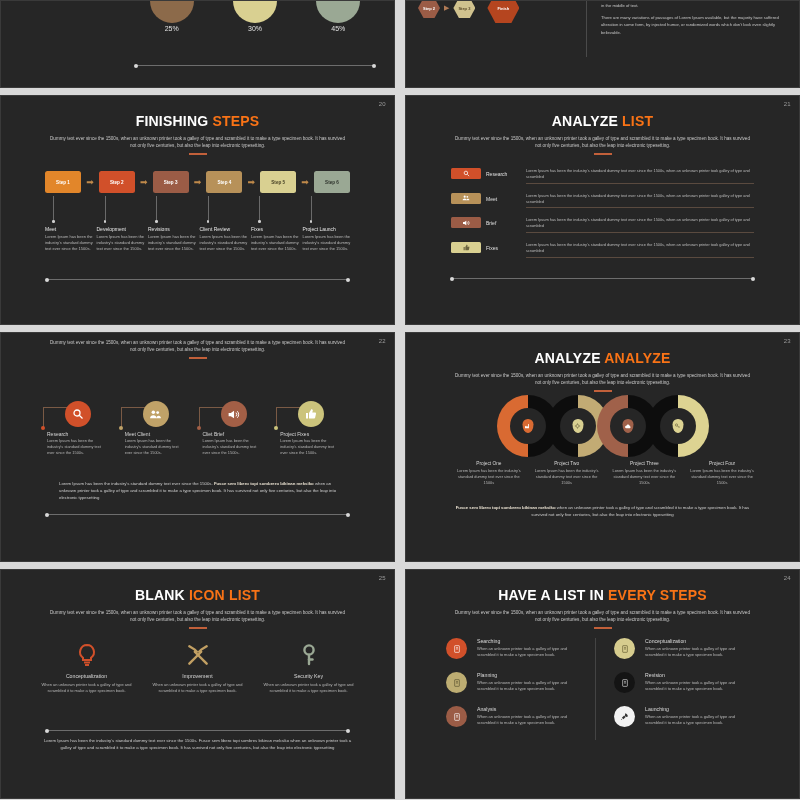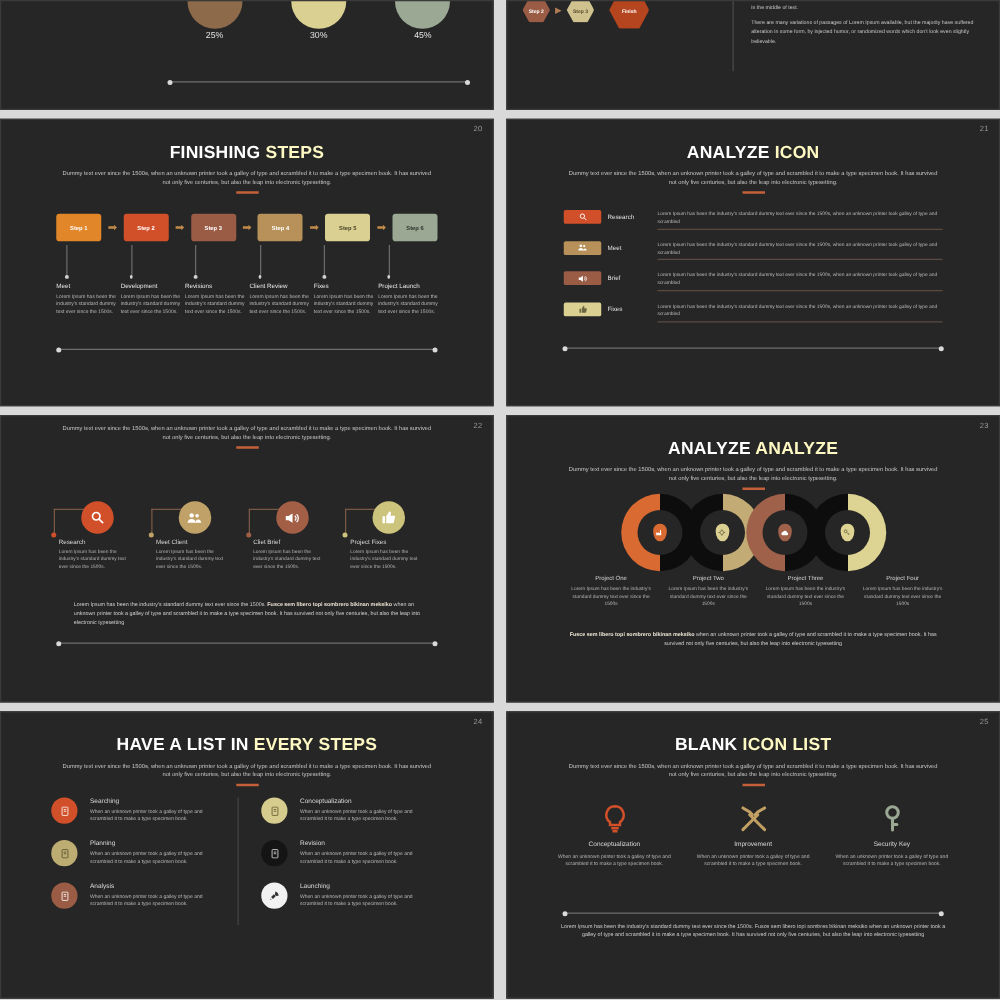--- a/index.html
+++ b/index.html
@@ -27,21 +27,21 @@
   }
   .slide-num {
     position: absolute; top: 5px; right: 8px;
     font-size: 6px; color: #9a9a9a; letter-spacing: .3px;
   }
   .s-title {
     text-align: center; margin-top: 17px;
     font-size: 14px; font-weight: bold; letter-spacing: .2px;
   }
   .s-title .w1 { color: #ffffff; }
-  .s-title .w2 { color: #fef9c3; }
+  .s-title .w2 { color: #f97316; }
   .s-sub {
     margin: 6px auto 0; width: 300px; text-align: center;
     font-size: 4.6px; line-height: 1.55; color: #c9c9c9;
   }
   .rule {
     width: 18px; height: 1.5px; background: #c2603a;
     margin: 4px auto 0;
   }
   .dotline {
     position: absolute; left: 46px; right: 46px; height: 1px;
@@ -266,21 +266,21 @@
         <div class="step-p">Lorem Ipsum has been the industry's standard dummy text ever since the 1500s.</div>
       </div>
     </div>
     <div class="dotline" style="top:183px"></div>
   </div>
 
   <div class="slide">
     <div class="slide-num">21</div>
     <div class="s-title">
       <span class="w1">ANALYZE</span>
-      <span class="w2">ICON</span>
+      <span class="w2">LIST</span>
     </div>
     <div class="s-sub">Dummy text ever since the 1500s, when an unknown printer took a galley of type and scrambled it to make a type specimen book. It has survived not only five centuries, but also the leap into electronic typesetting.</div>
     <div class="rule"></div>
 
     <div class="blk-rows">
       <div class="blk-row">
         <div class="blk-tag" style="background:#d1502a">
           <svg width="7" height="7" viewBox="0 0 24 24" fill="none" stroke="#fff" stroke-width="2.6">
               <circle cx="10" cy="10" r="6"></circle>
               <line x1="15" y1="15" x2="21" y2="21"></line>
@@ -474,20 +474,70 @@
         <div class="circ-p">Lorem Ipsum has been the industry's standard dummy text ever since the 1500s</div>
       </div>
     </div>
 
     <div class="circ-foot">
       <b>Fusce sem libero topi sombrero bikinan meksiko </b><span>when an unknown printer took a galley of type and scrambled it to make a type specimen book. It has survived not only five centuries, but also the leap into electronic typesetting</span>
     </div>
   </div>
 
   <div class="slide">
+    <div class="slide-num">25</div>
+    <div class="s-title">
+      <span class="w1">BLANK</span>
+      <span class="w2">ICON LIST</span>
+    </div>
+    <div class="s-sub">Dummy text ever since the 1500s, when an unknown printer took a galley of type and scrambled it to make a type specimen book. It has survived not only five centuries, but also the leap into electronic typesetting.</div>
+    <div class="rule"></div>
+
+    <div class="icn-row">
+      <div class="icn-col">
+        <div class="icn-glyph">
+          <svg width="24" height="26" viewBox="0 0 24 24" fill="none" stroke="#d1502a" stroke-width="2">
+              <path d="M12 2a7 7 0 00-4 12.7V17h8v-2.3A7 7 0 0012 2z"></path>
+              <line x1="9" y1="19.5" x2="15" y2="19.5"></line>
+              <line x1="10" y1="22" x2="14" y2="22"></line>
+            </svg>
+        </div>
+        <div class="icn-h">Conceptualization</div>
+        <div class="icn-p">When an unknown printer took a galley of type and scrambled it to make a type specimen book.</div>
+      </div>
+      <div class="icn-col">
+        <div class="icn-glyph">
+          <svg width="26" height="26" viewBox="0 0 24 24" fill="none" stroke="#c2a063" stroke-width="2.2" stroke-linecap="round">
+              <path d="M4 4l5 3 2 2"></path>
+              <path d="M20 20L9 9"></path>
+              <path d="M20 4l-5 3-2 2"></path>
+              <path d="M4 20L15 9"></path>
+            </svg>
+        </div>
+        <div class="icn-h">Improvement</div>
+        <div class="icn-p">When an unknown printer took a galley of type and scrambled it to make a type specimen book.</div>
+      </div>
+      <div class="icn-col">
+        <div class="icn-glyph">
+          <svg width="24" height="26" viewBox="0 0 24 24" fill="none" stroke="#9aa894" stroke-width="2.4" stroke-linecap="round">
+              <circle cx="12" cy="7" r="4.6"></circle>
+              <path d="M12 11.6V21"></path>
+              <path d="M12 16.5h3.5"></path>
+            </svg>
+        </div>
+        <div class="icn-h">Security Key</div>
+        <div class="icn-p">When an unknown printer took a galley of type and scrambled it to make a type specimen book.</div>
+      </div>
+    </div>
+
+    <div class="dotline" style="top:160px"></div>
+    <div class="icn-foot">Lorem Ipsum has been the industry's standard dummy text ever since the 1500s. Fusce sem libero topi sombres bikinan meksiko when an unknown printer took a galley of type and scrambled it to make a type specimen book. It has survived not only five centuries, but also the leap into electronic typesetting</div>
+  </div>
+
+  <div class="slide">
     <div class="slide-num">24</div>
     <div class="s-title">
       <span class="w1">HAVE A LIST IN</span>
       <span class="w2">EVERY STEPS</span>
     </div>
     <div class="s-sub">Dummy text ever since the 1500s, when an unknown printer took a galley of type and scrambled it to make a type specimen book. It has survived not only five centuries, but also the leap into electronic typesetting.</div>
     <div class="rule"></div>
 
     <div class="list-wrap">
       <div class="list-col">
@@ -569,63 +619,13 @@
           </div>
           <div class="list-body">
             <div class="list-h">Launching</div>
             <div class="list-p">When an unknown printer took a galley of type and scrambled it to make a type specimen book.</div>
           </div>
         </div>
       </div>
     </div>
   </div>
 
-  <div class="slide">
-    <div class="slide-num">25</div>
-    <div class="s-title">
-      <span class="w1">BLANK</span>
-      <span class="w2">ICON LIST</span>
-    </div>
-    <div class="s-sub">Dummy text ever since the 1500s, when an unknown printer took a galley of type and scrambled it to make a type specimen book. It has survived not only five centuries, but also the leap into electronic typesetting.</div>
-    <div class="rule"></div>
-
-    <div class="icn-row">
-      <div class="icn-col">
-        <div class="icn-glyph">
-          <svg width="24" height="26" viewBox="0 0 24 24" fill="none" stroke="#d1502a" stroke-width="2">
-              <path d="M12 2a7 7 0 00-4 12.7V17h8v-2.3A7 7 0 0012 2z"></path>
-              <line x1="9" y1="19.5" x2="15" y2="19.5"></line>
-              <line x1="10" y1="22" x2="14" y2="22"></line>
-            </svg>
-        </div>
-        <div class="icn-h">Conceptualization</div>
-        <div class="icn-p">When an unknown printer took a galley of type and scrambled it to make a type specimen book.</div>
-      </div>
-      <div class="icn-col">
-        <div class="icn-glyph">
-          <svg width="26" height="26" viewBox="0 0 24 24" fill="none" stroke="#c2a063" stroke-width="2.2" stroke-linecap="round">
-              <path d="M4 4l5 3 2 2"></path>
-              <path d="M20 20L9 9"></path>
-              <path d="M20 4l-5 3-2 2"></path>
-              <path d="M4 20L15 9"></path>
-            </svg>
-        </div>
-        <div class="icn-h">Improvement</div>
-        <div class="icn-p">When an unknown printer took a galley of type and scrambled it to make a type specimen book.</div>
-      </div>
-      <div class="icn-col">
-        <div class="icn-glyph">
-          <svg width="24" height="26" viewBox="0 0 24 24" fill="none" stroke="#9aa894" stroke-width="2.4" stroke-linecap="round">
-              <circle cx="12" cy="7" r="4.6"></circle>
-              <path d="M12 11.6V21"></path>
-              <path d="M12 16.5h3.5"></path>
-            </svg>
-        </div>
-        <div class="icn-h">Security Key</div>
-        <div class="icn-p">When an unknown printer took a galley of type and scrambled it to make a type specimen book.</div>
-      </div>
-    </div>
-
-    <div class="dotline" style="top:160px"></div>
-    <div class="icn-foot">Lorem Ipsum has been the industry's standard dummy text ever since the 1500s. Fusce sem libero topi sombres bikinan meksiko when an unknown printer took a galley of type and scrambled it to make a type specimen book. It has survived not only five centuries, but also the leap into electronic typesetting</div>
-  </div>
-
 </div>
 
 </body></html>

